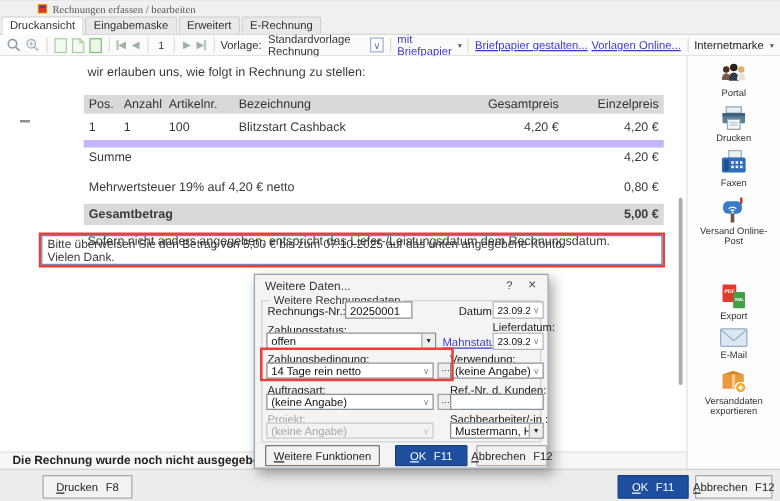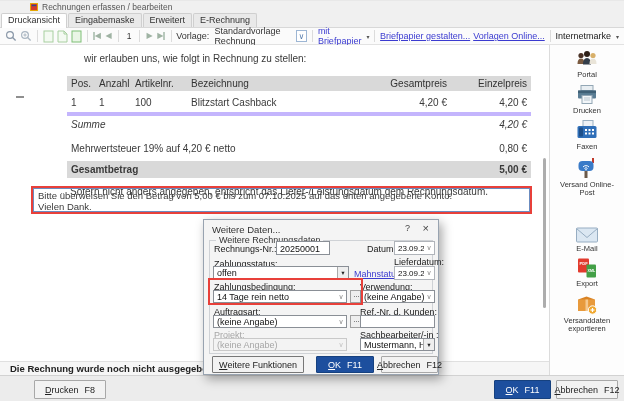--- a/index.html
+++ b/index.html
@@ -3,21 +3,21 @@
 <meta charset="utf-8">
 <style>
   * { margin:0; padding:0; box-sizing:border-box; }
   html,body { width:624px; height:401px; overflow:hidden;
     font-family:"Liberation Sans", sans-serif; background:#fff; color:#222; }
   .win { position:relative; width:624px; height:401px; background:#fff; border-top:1px solid #e8e8e8; }
 
   
   .titlebar { height:12px; background:#f0f0f0; display:flex; align-items:center; padding-left:30px; gap:4px; }
   .titlebar .appicon { width:8px; height:8px; flex:0 0 auto; }
-  .titlebar .title { font-size:8.5px; color:#555; white-space:nowrap; }
+  .titlebar .title { font-size:8.5px; color:#555; white-space:nowrap;font-family:Liberation Serif, serif; }
 
   
   .tabbar { height:15px; background:#f0f0f0; display:flex; align-items:flex-end; padding-left:1px; border-bottom:1px solid #d8d8d8; }
   .tab { font-size:9px; color:#333; padding:1px 6px 2px; border:1px solid #cfcfcf; border-bottom:none;
          background:#e9e9e9; margin-right:1px; border-radius:2px 2px 0 0; height:14px; line-height:11px; }
   .tab.active { background:#fff; position:relative; top:1px; height:15px; font-weight:400; }
 
   
   .toolbar { height:17px; background:#fbfbfb; border-bottom:1px solid #e2e2e2; display:flex; align-items:center; padding:0 5px; gap:3px; font-size:9px; }
   .tsep { width:1px; height:12px; background:#dcdcdc; margin:0 2px; }
@@ -35,28 +35,28 @@
   .plain { color:#222; white-space:nowrap; }
 
   
   .mainrow { display:flex; height:330px; }
   .doccol { flex:1 1 auto; display:flex; flex-direction:column; min-width:0; }
   .viewport { position:relative; height:316px; background:#fff; overflow:hidden; }
   .foldmark { position:absolute; left:16px; top:51px; width:8px; height:2px; background:#8f8f8f; }
   .vscroll { position:absolute; right:3px; top:113px; width:3px; height:150px; background:#adadad; border-radius:2px; }
 
   .docbody { position:absolute; left:67px; right:18px; top:8px; font-size:10px; color:#3a3a3a; }
-  .intro { margin-left:17px; margin-bottom:12px; }
+  .intro { margin-left:3px; margin-bottom:12px; }
   .itable { width:100%; }
   .trow { display:grid; grid-template-columns:28px 36px 56px 1fr 80px 80px; }
   .trow > div { padding:2px 4px; }
   .trow .num { text-align:right; }
   .thead { background:#d9d9d9; color:#333; }
   .tdata > div { padding-top:6px; padding-bottom:4px; }
-  .sumrow { display:grid; grid-template-columns:1fr 80px; border-top:4px solid #c4b5fd;font-style:italic; }
+  .sumrow { display:grid; grid-template-columns:1fr 80px; border-top:6px solid #c4b5fd; }
   .sumrow > div { padding:3px 4px; }
   .taxrow, .totrow { display:grid; grid-template-columns:1fr 80px; margin-top:8px; }
   .taxrow > div { padding:2px 4px; }
   .totrow { background:#d9d9d9; font-weight:bold; margin-top:5px; }
   .totrow > div { padding:3px 4px; }
   .num { text-align:right; }
   .docnote { margin:8px 0 0 3px; }
   .paybox { position:absolute; left:31px; right:17px; top:141px; height:28px; border:2px solid #e8403a; }
   .paybox .inner { width:100%; height:100%; border:1px solid #6b8cc0; padding:1px 4px; font-size:9.5px; line-height:11px; color:#3a3a3a; }
 
@@ -288,34 +288,34 @@
           <rect x="3.5" y="5" width="15" height="10" rx="4" fill="#3a7bc8"></rect>
           <path d="M8 11 a4 4 0 0 1 6 0" fill="none" stroke="#fff" stroke-width="1"></path>
           <path d="M9.5 12.5 a2 2 0 0 1 3 0" fill="none" stroke="#fff" stroke-width="1"></path>
           <circle cx="11" cy="13.8" r=".8" fill="#fff"></circle>
           <rect x="9.5" y="15" width="3" height="7" fill="#6b5a4a"></rect>
         </svg>
         <span class="lbl">Versand Online-Post</span>
       </div>
       <div class="sbgap"></div>
       <div class="sbitem">
-        <svg width="24" height="18" viewBox="0 0 24 18">
-          <rect x="1.5" y="2" width="21" height="14" rx="1" fill="#dbe7f2" stroke="#97adc2"></rect>
-          <path d="M1.5 2.5 L12 11.5 L22.5 2.5" fill="none" stroke="#97adc2"></path>
-        </svg>
-        <span class="lbl">E-Mail</span>
-      </div>
-      <div class="sbitem">
         <svg width="24" height="22" viewBox="0 0 24 22">
           <rect x="3" y="1.5" width="11" height="14" rx="1" fill="#e23b2e"></rect>
           <text x="4.6" y="8" font-size="4" fill="#fff" font-family="sans-serif" font-weight="bold">PDF</text>
           <rect x="11.5" y="7.5" width="9.5" height="13" rx="1" fill="#43a047"></rect>
           <text x="12.6" y="15" font-size="3.6" fill="#fff" font-family="sans-serif" font-weight="bold">XML</text>
         </svg>
         <span class="lbl">Export</span>
+      </div>
+      <div class="sbitem">
+        <svg width="24" height="18" viewBox="0 0 24 18">
+          <rect x="1.5" y="2" width="21" height="14" rx="1" fill="#dbe7f2" stroke="#97adc2"></rect>
+          <path d="M1.5 2.5 L12 11.5 L22.5 2.5" fill="none" stroke="#97adc2"></path>
+        </svg>
+        <span class="lbl">E-Mail</span>
       </div>
       <div class="sbitem">
         <svg width="24" height="23" viewBox="0 0 24 23">
           <polygon points="3,6.5 11.5,3.5 20,6.5 11.5,9.5" fill="#d98324"></polygon>
           <rect x="3" y="6.5" width="17" height="11.5" fill="#e89a3c"></rect>
           <rect x="10.5" y="6.5" width="2.6" height="11.5" fill="#f6c98f"></rect>
           <circle cx="17.5" cy="17" r="4.2" fill="#f0a830" stroke="#fff"></circle>
           <line x1="15.5" y1="17" x2="19.5" y2="17" stroke="#fff" stroke-width="1.2"></line>
           <line x1="17.5" y1="15" x2="17.5" y2="19" stroke="#fff" stroke-width="1.2"></line>
         </svg>

